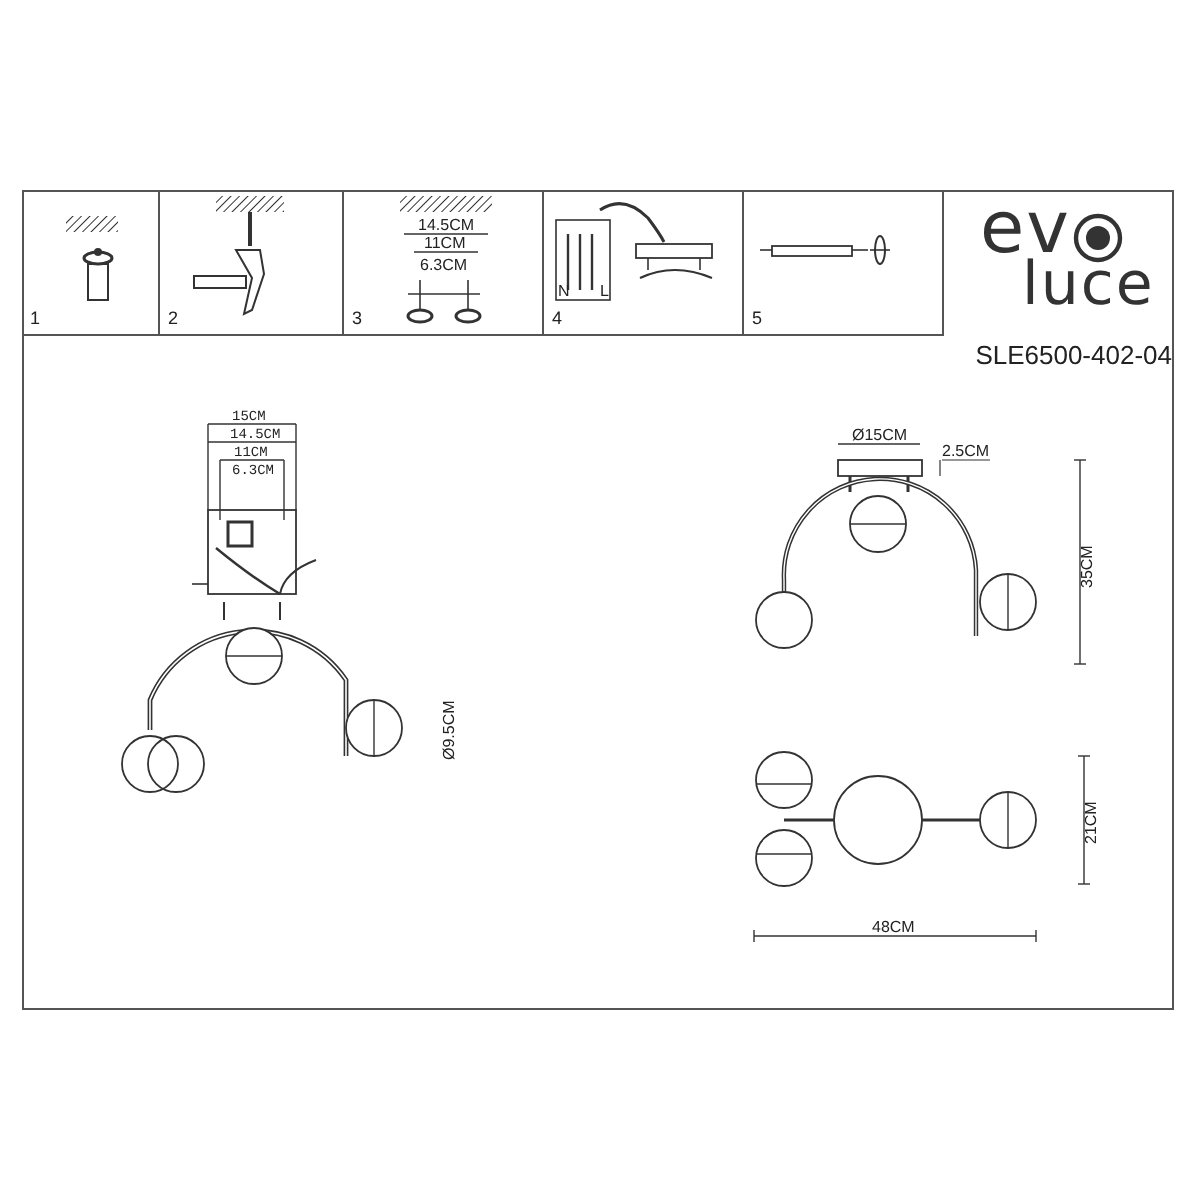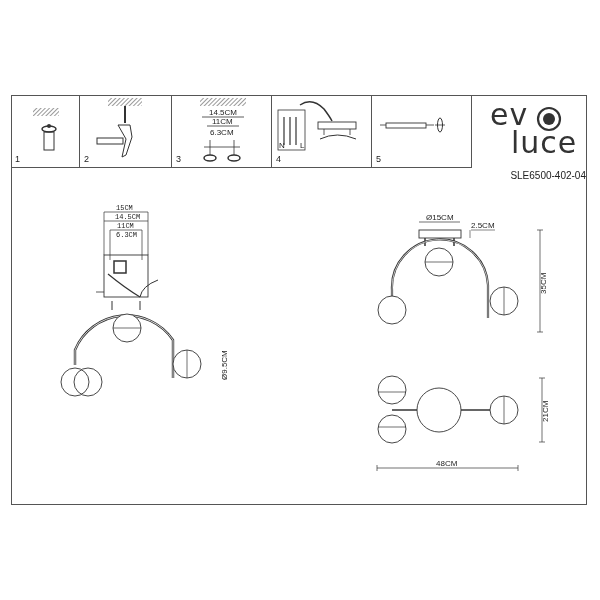--- a/index.html
+++ b/index.html
@@ -3,24 +3,24 @@
 <meta charset="utf-8">
 <style>
   html, body { margin:0; padding:0; background:#ffffff; }
   body { width:600px; height:600px; position:relative; overflow:hidden; font-family:"Liberation Sans", sans-serif; color:#222; }
   .frame { position:absolute; left:11px; top:95px; width:576px; height:410px; border:1.2px solid #555; box-sizing:border-box; }
   .strip { position:absolute; left:11px; top:95px; width:461px; height:73px; border-bottom:1.2px solid #555; box-sizing:border-box; }
   .panel { position:absolute; top:0; height:73px; border-right:1.2px solid #555; box-sizing:border-box; }
   .panel .num { position:absolute; left:4px; bottom:4px; font-size:9px; color:#222; }
   .panel svg { position:absolute; left:0; top:0; }
   .logo { position:absolute; left:472px; top:98px; width:115px; height:70px; }
-  .logo .ev { position:absolute; left:18px; top:2px; font-size:30px; letter-spacing:1px; color:#333; font-family:"DejaVu Sans", sans-serif; font-weight:normal; line-height:30px; }
+  .logo .ev { position:absolute; left:18px; top:2px; font-size:36px; letter-spacing:1px; color:#333; font-family:"DejaVu Sans", sans-serif; font-weight:normal; line-height:30px; }
   .logo .luce { position:absolute; left:16px; top:30px; font-size:30px; letter-spacing:1px; color:#333; font-family:"DejaVu Sans", sans-serif; line-height:30px;margin-left:23px; }
   .logo svg { position:absolute; left:64px; top:8px; }
-  .code { position:absolute; left:474px; top:170px; width:112px; text-align:right; font-size:10px; color:#222; }
+  .code { position:absolute; left:474px; top:170px; width:112px; text-align:right; font-size:13px; color:#222; }
   .drawing { position:absolute; }
   .dim { font-size:8px; fill:#222; font-family:"Liberation Sans", sans-serif; }
   .dimm { font-size:7px; fill:#222; font-family:"Liberation Mono", monospace; }
 </style>
 </head>
 <body>
 
 <div class="frame"></div>
 
 <div class="strip">

